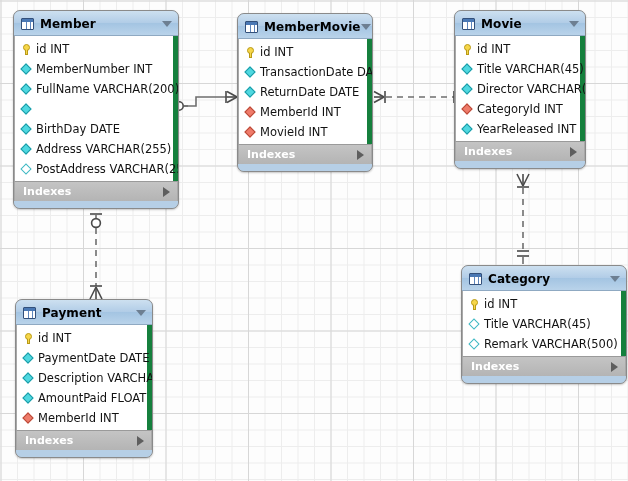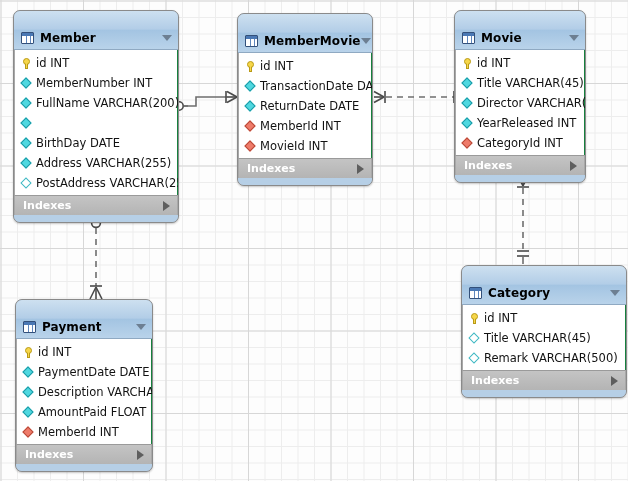--- a/index.html
+++ b/index.html
@@ -31,21 +31,21 @@
     border-radius: 7px;
     background: #b6cfe6;
     box-shadow: 0 1px 2px rgba(0,0,0,0.22);
     overflow: hidden;
   }
   .ent-header {
     position: relative;
     height: 22px;
     display: flex;
     align-items: center;
-    padding: 16px 6px 0 7px;
+    padding: 2px 6px 0 7px;
     background: linear-gradient(to bottom, #cde0f0 0%, #b2cde7 48%, #a3c4e2 50%, #b9d3ea 100%);
     border-bottom: 1px solid #8fa9c2;
     border-radius: 6px 6px 0 0;
   }
   .tbl-icon {
     width: 13px;
     height: 12px;
     flex: 0 0 auto;
     box-sizing: border-box;
     border: 1px solid #33507a;
@@ -83,21 +83,21 @@
     margin-left: auto;
     width: 0; height: 0;
     border-left: 5px solid transparent;
     border-right: 5px solid transparent;
     border-top: 6px solid #6d7f92;
   }
 
   .ent-body {
     background: #ffffff;
     border-left: 1px solid #a8a8a8;
-    border-right: 1px solid #15803d;
+    border-right: 5px solid #15803d;
     padding: 3px 0 2px 0;
   }
   .col-row {
     display: flex;
     align-items: center;
     height: 20px;
     padding-left: 6px;
     white-space: nowrap;
   }
   .col-name {
@@ -353,26 +353,26 @@
       </div>
       <div class="col-row">
         <span class="ico ico-diamond"></span>
         <span class="col-name">Title VARCHAR(45)</span>
       </div>
       <div class="col-row">
         <span class="ico ico-diamond"></span>
         <span class="col-name">Director VARCHAR(45)</span>
       </div>
       <div class="col-row">
-        <span class="ico ico-diamond"></span>
-        <span class="col-name">YearReleased INT</span>
-      </div>
-      <div class="col-row">
         <span class="ico ico-fk"></span>
         <span class="col-name">CategoryId INT</span>
+      </div>
+      <div class="col-row">
+        <span class="ico ico-diamond"></span>
+        <span class="col-name">YearReleased INT</span>
       </div>
     </div>
     <div class="ent-indexes">
       <span class="lbl">Indexes</span>
       <span class="tri"></span>
     </div>
     <div class="ent-foot"></div>
   </div>
 
   <div class="entity" id="ent-category" style="left: 461px; top: 265px; width: 166px;">

